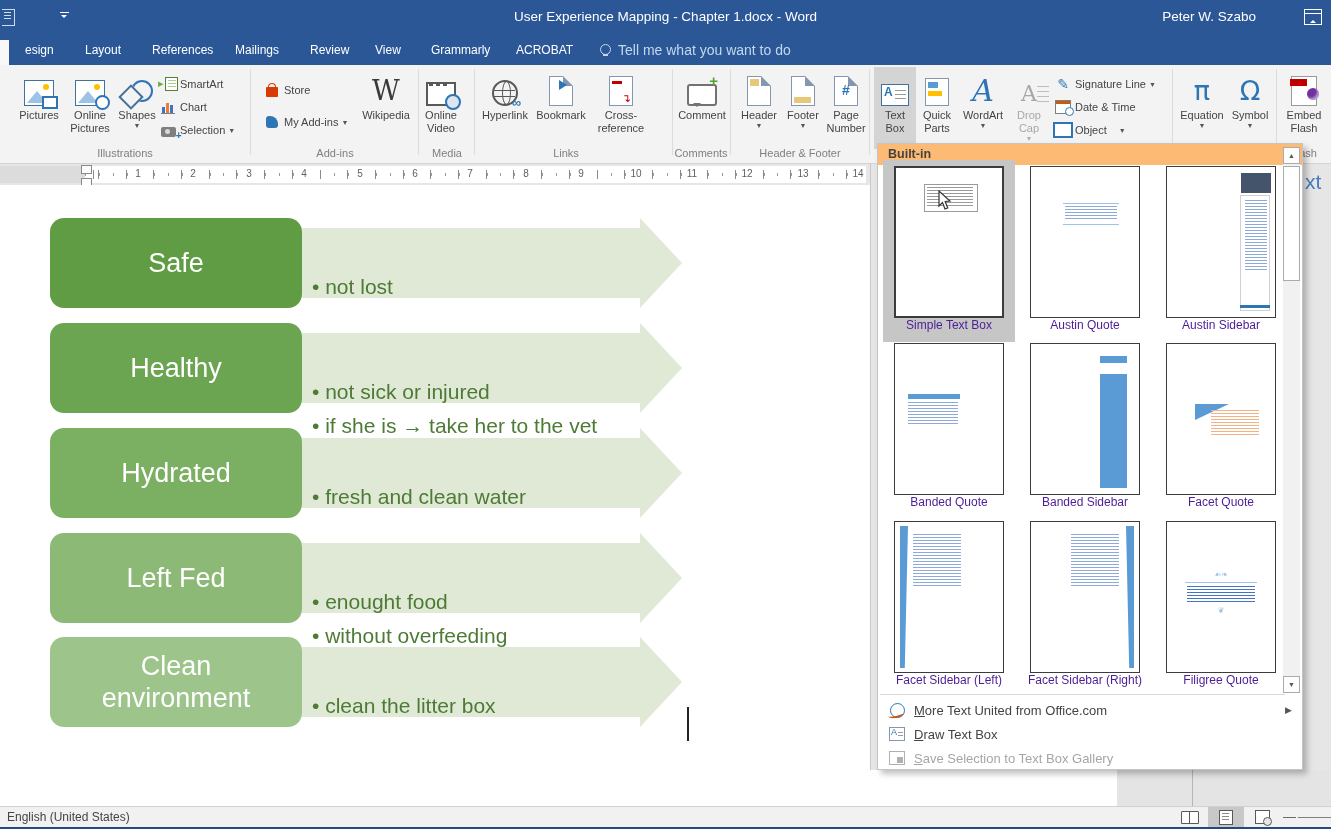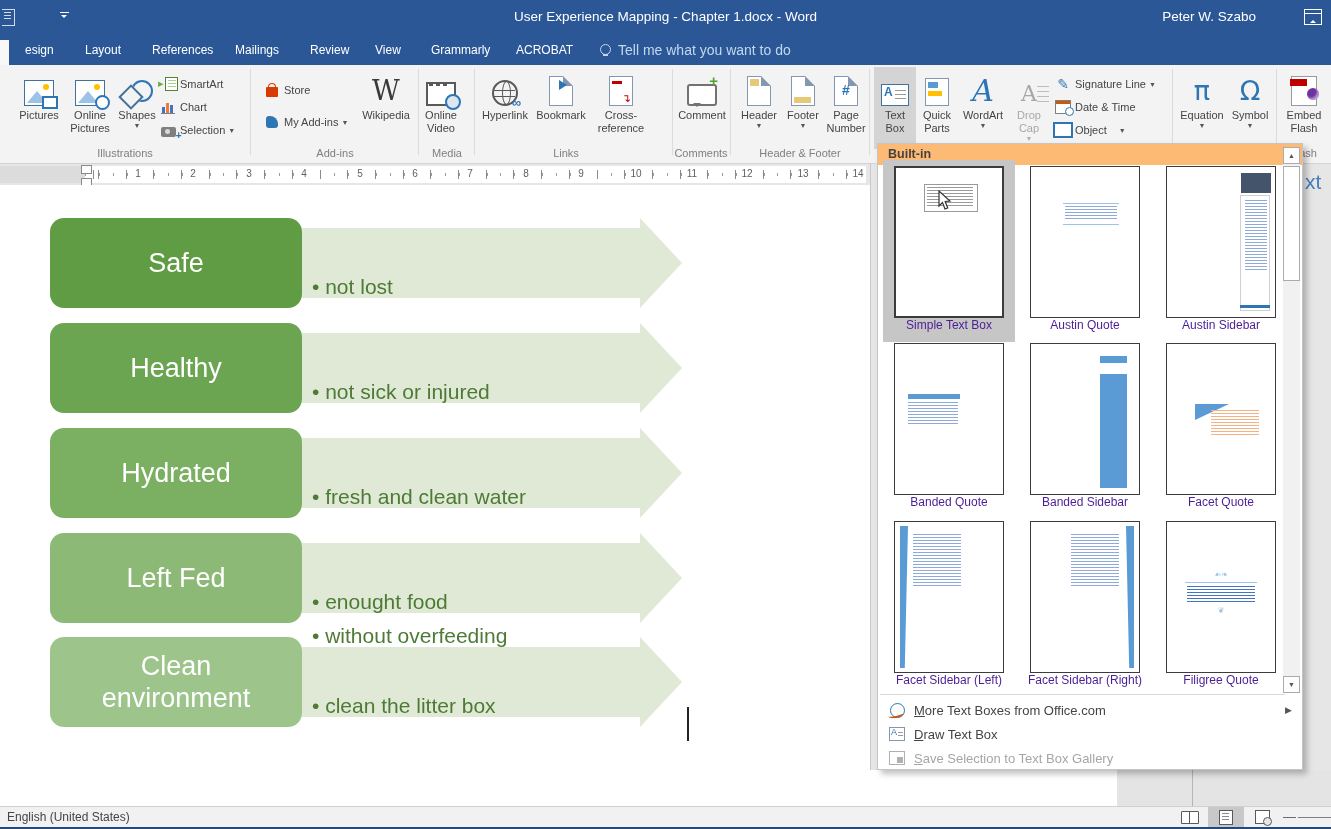--- a/index.html
+++ b/index.html
@@ -492,20 +492,21 @@
   </div>
   <div class="drow" style="top:323px">
     <svg class="darrow" viewBox="0 0 380 90">
         <polygon points="0,10 338,10 338,0 380,45 338,90 338,80 0,80" style="fill: rgb(223, 233, 213);"></polygon>
       </svg>
     <div class="dbox" style="background: rgb(108, 165, 81);">
         <span>Healthy</span>
       </div>
     <div class="dtext">
         <div>• not sick or injured</div>
+        <div>• if she is → take her to the vet</div>
       </div>
   </div>
   <div class="drow" style="top:428px">
     <svg class="darrow" viewBox="0 0 380 90">
         <polygon points="0,10 338,10 338,0 380,45 338,90 338,80 0,80" style="fill: rgb(223, 233, 213);"></polygon>
       </svg>
     <div class="dbox" style="background: rgb(123, 175, 98);">
         <span>Hydrated</span>
       </div>
     <div class="dtext">
@@ -624,21 +625,21 @@
       <div id="dd-thumb"></div>
       <div class="sb-btn" style="bottom:0">▼</div>
     </div>
 
     <div id="dd-sep"></div>
 
     <div class="mitem" style="top:554px">
       <span class="micon">
           <span class="mglobe"></span>
         </span>
-      <span><u>M</u><span>ore Text Boxes from Office.com</span></span>
+      <span><u>M</u><span>ore Text United from Office.com</span></span>
       <span class="subarr">▶</span>
     </div>
     <div class="mitem" style="top:578px">
       <span class="micon">
           <span class="mtbox"></span>
         </span>
       <span><u>D</u><span>raw Text Box</span></span>
     </div>
     <div class="mitem mdisabled" style="top:602px">
       <span class="micon">

